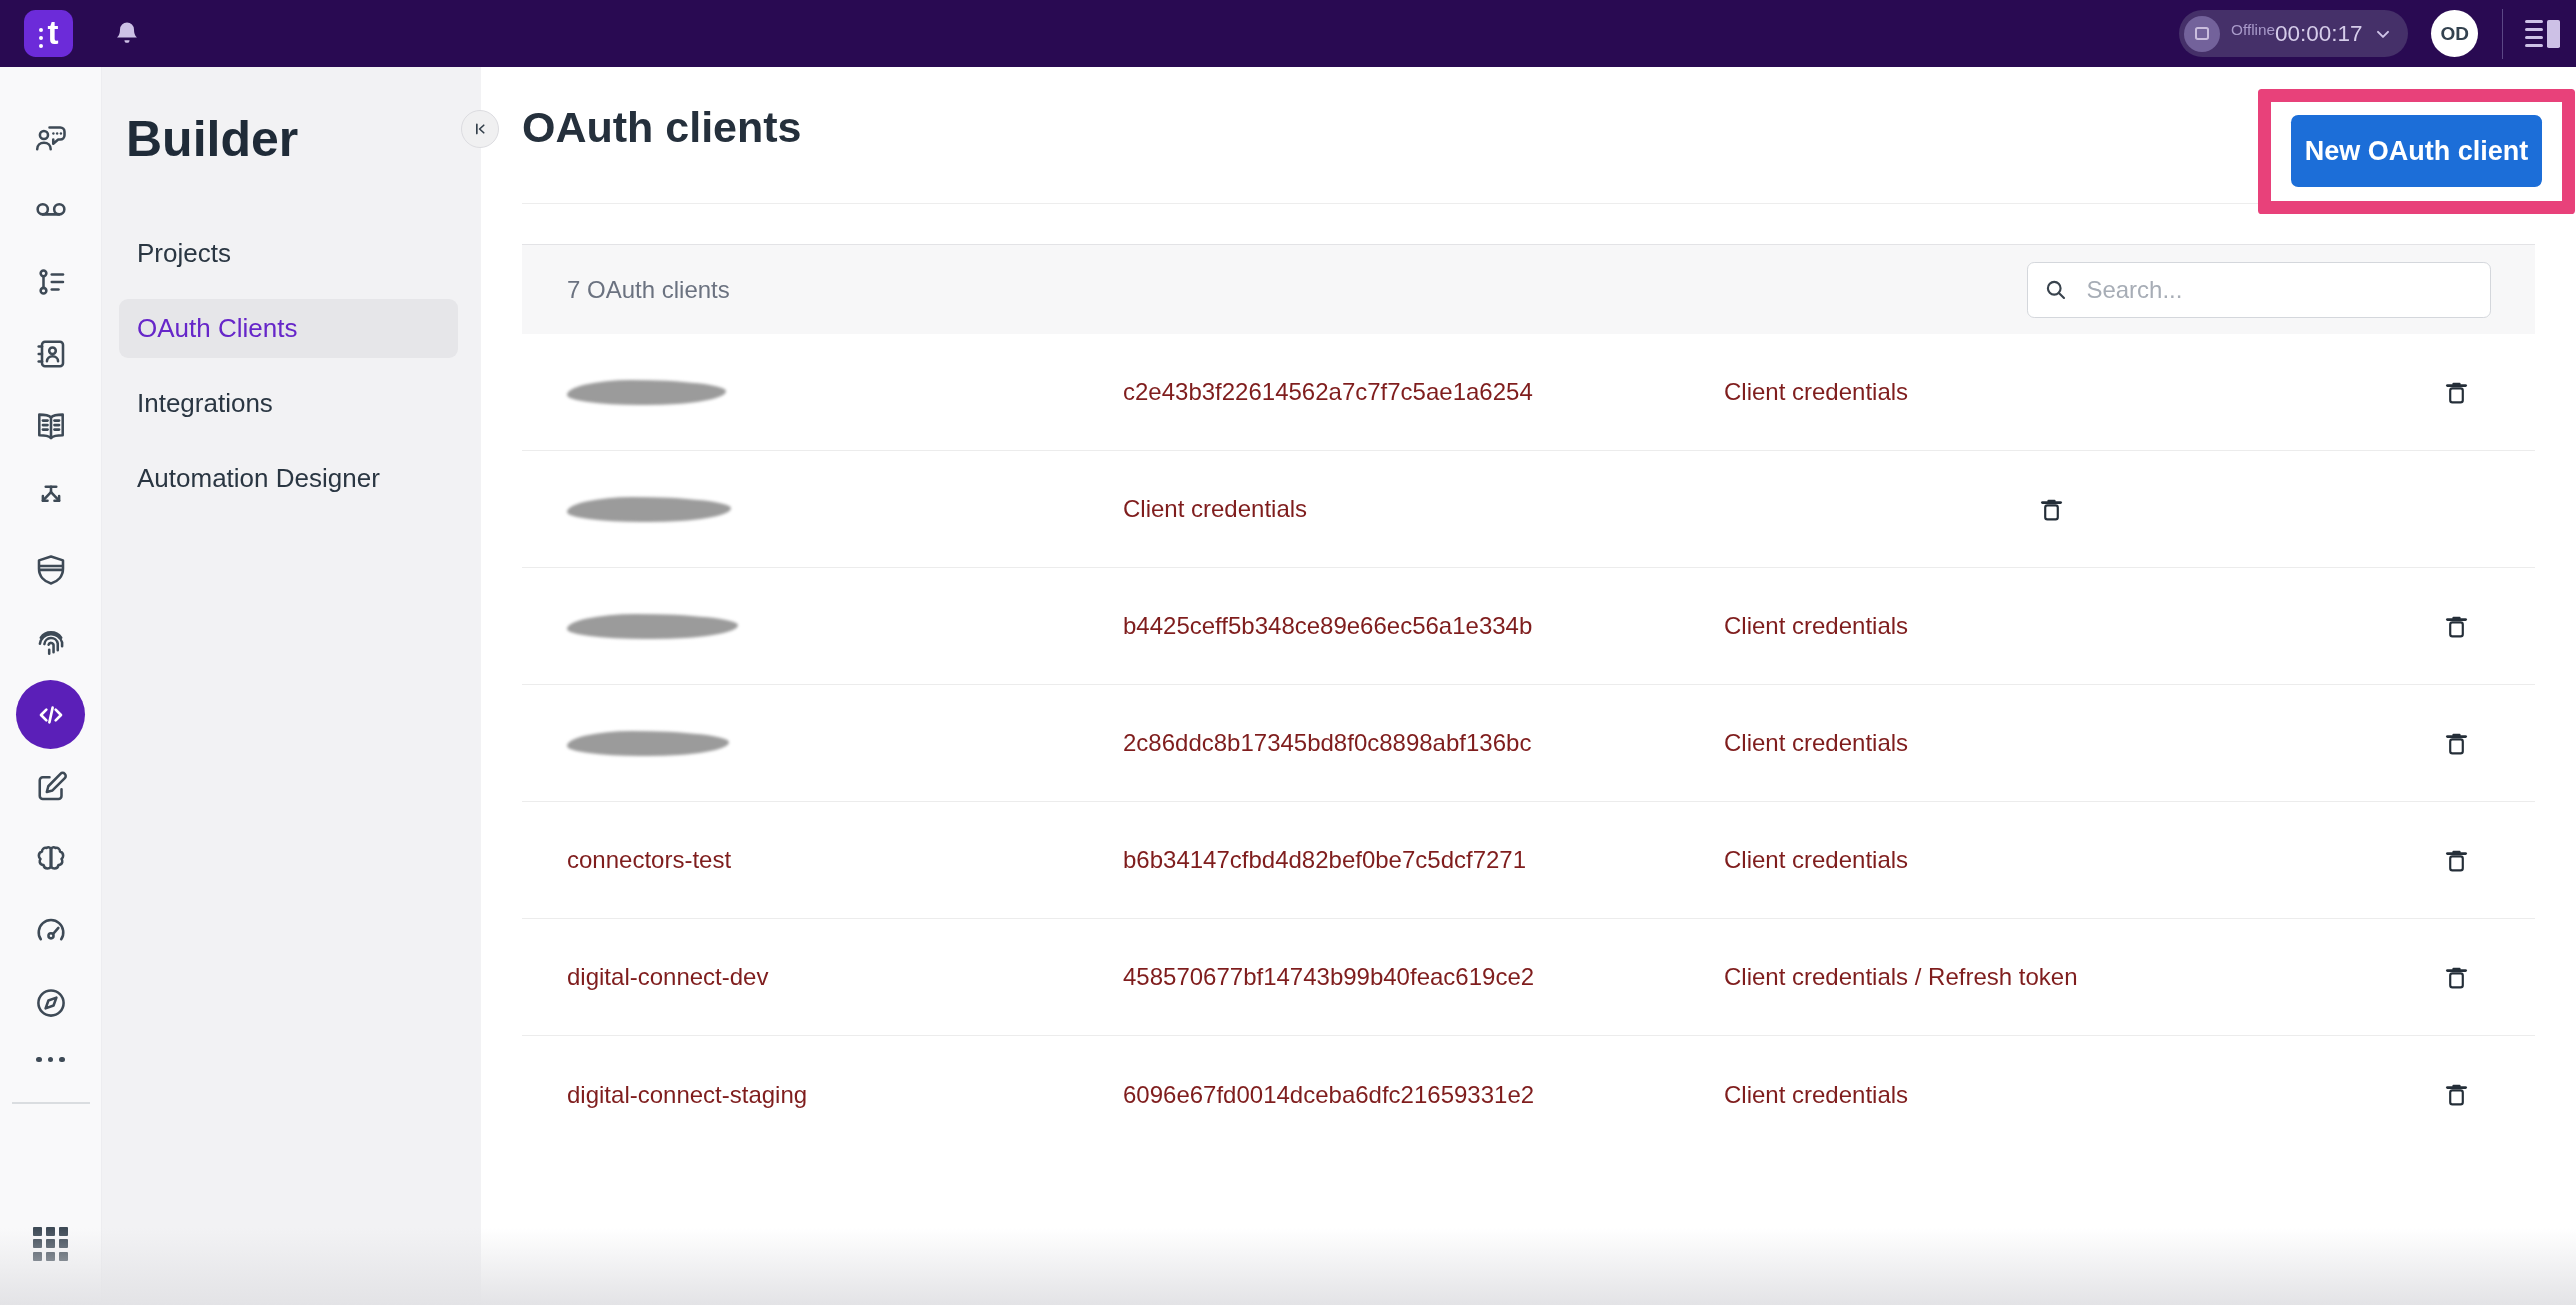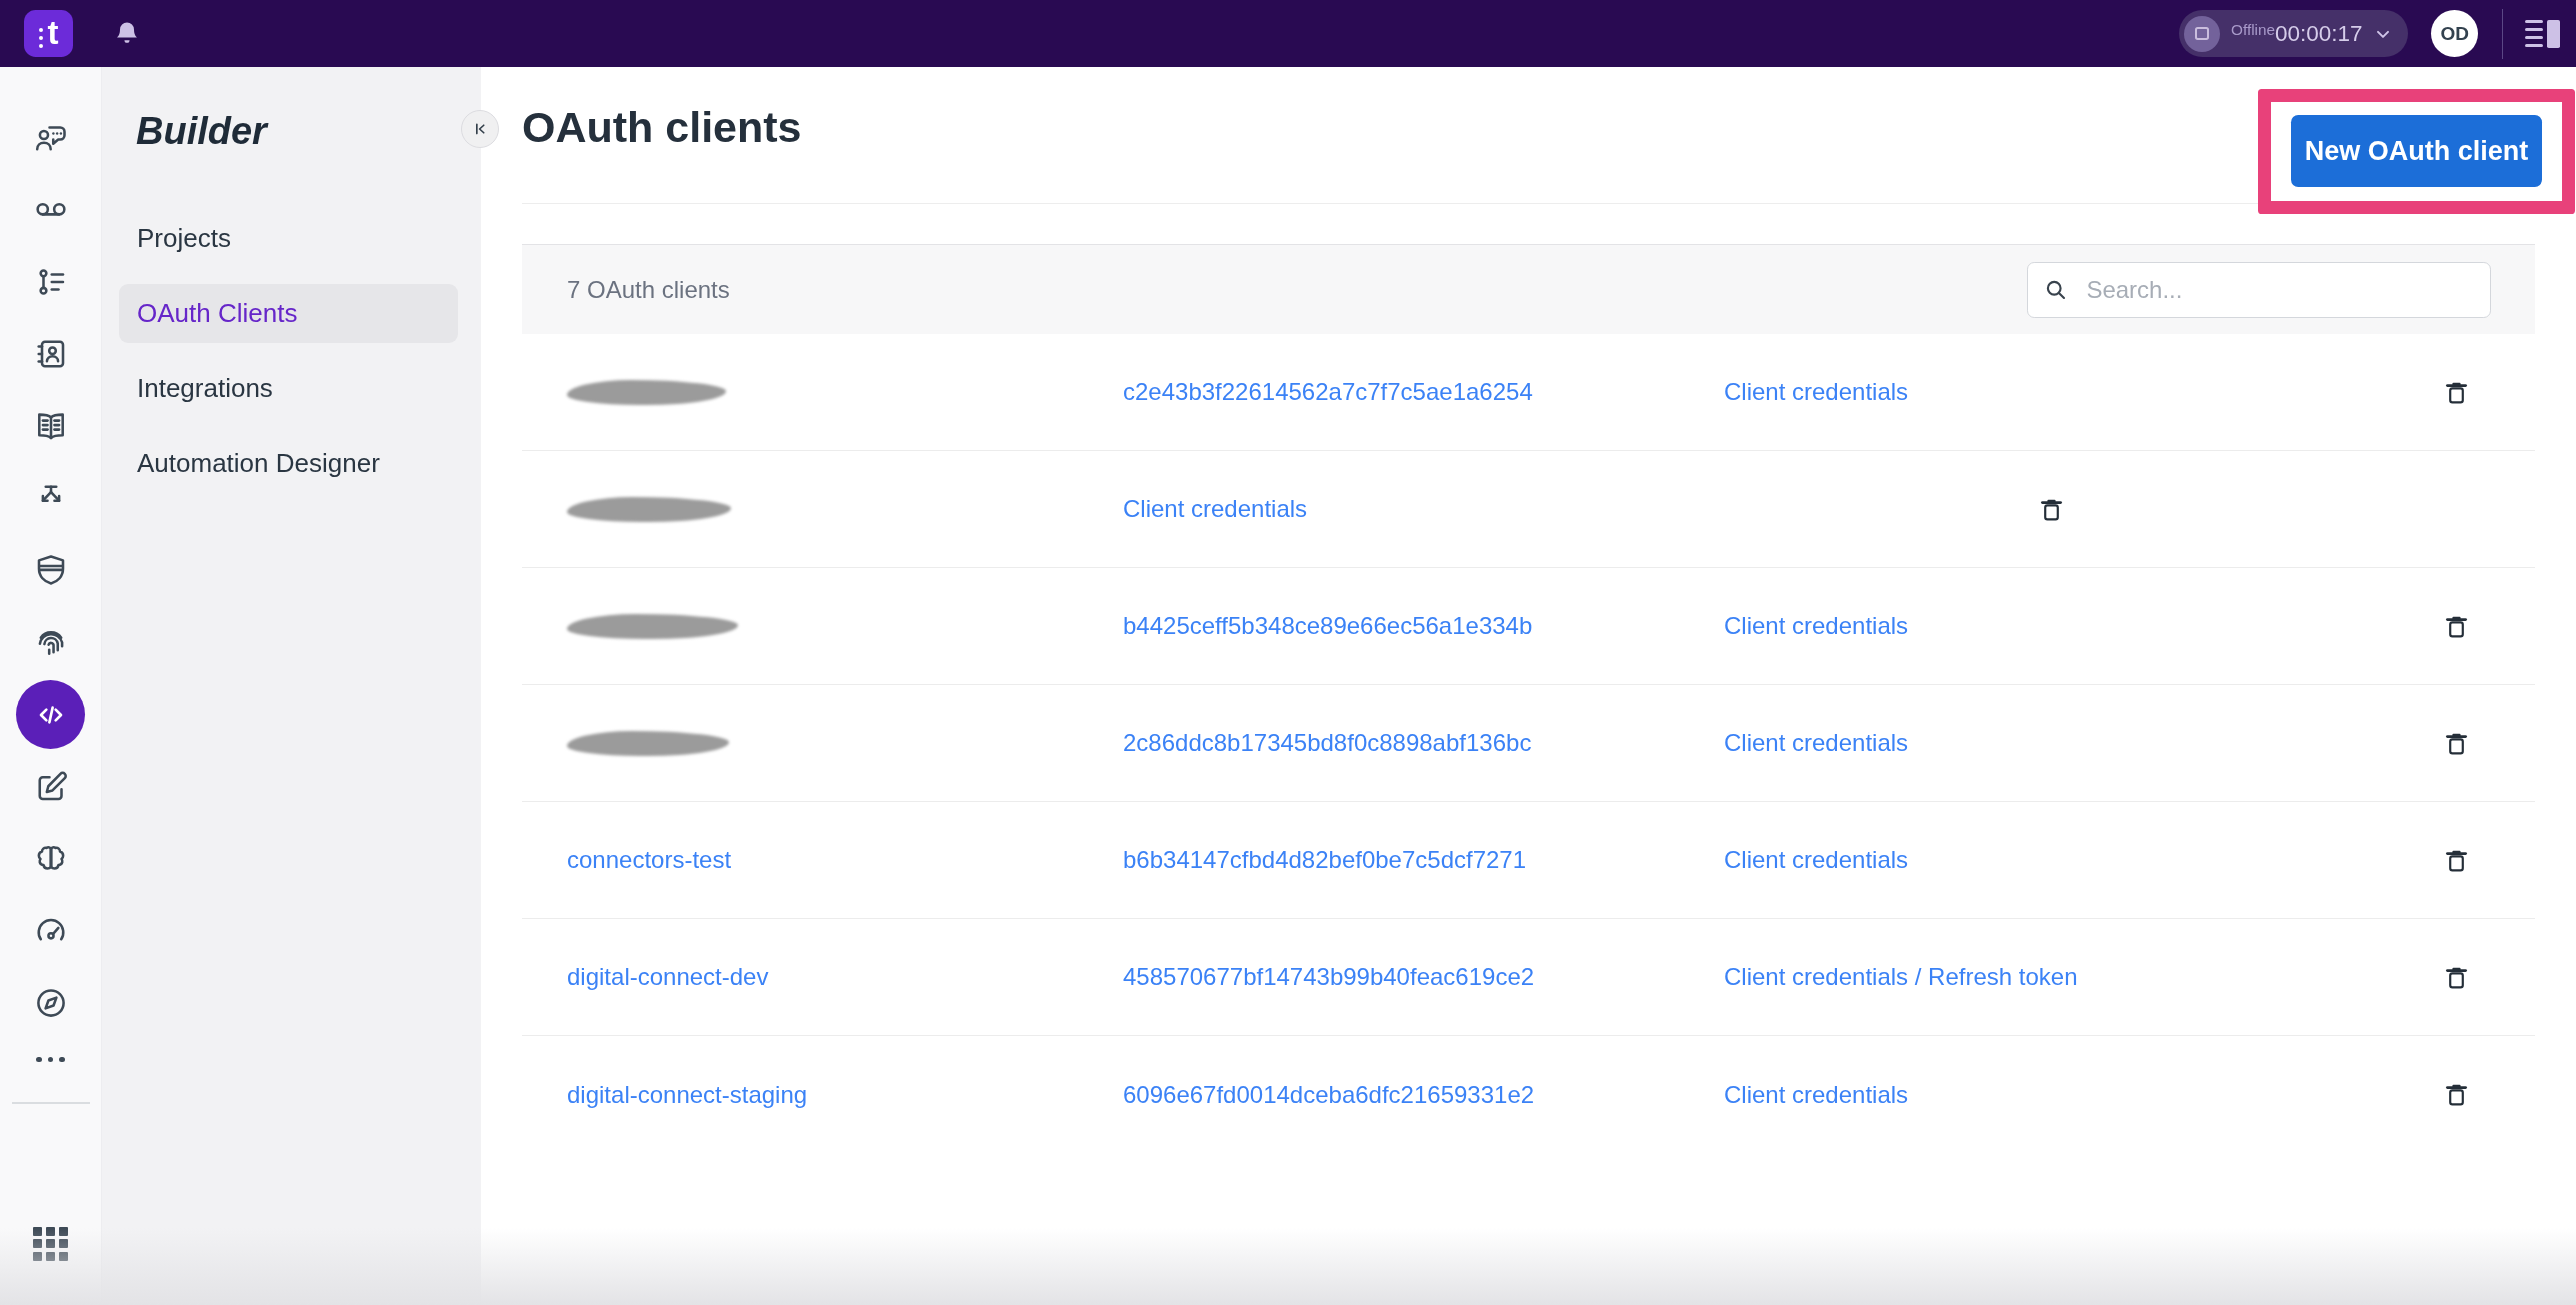--- a/index.html
+++ b/index.html
@@ -39,21 +39,21 @@
   .rail-item.active svg { width:32px; height:32px; stroke:#fff; stroke-width:2; }
   .rail-dots { display:flex; gap:6.3px; margin-bottom:36px; cursor:pointer; }
   .rail-dots i { width:5.4px; height:5.4px; border-radius:50%; background:#3e4a56; }
   .rail-divider { width:78px; height:1.8px; background:#dadde0; margin-top:3.6px; }
   .rail-bottom { margin-top:auto; margin-bottom:44px; cursor:pointer; }
   .grid-icon { display:grid; grid-template-columns:repeat(3,9px); grid-template-rows:repeat(3,9px); gap:3.6px; }
   .grid-icon i { background:#3e4a56; border-radius:0.9px; }
 
   
   .sidebar { width:379px; background:#f2f2f4; flex-shrink:0; padding-top:43px; }
-  .sidebar-title { font-size:38px; font-weight:700; color:#1f2b38; margin-left:34px;font-style:italic; }
+  .sidebar-title { font-size:50px; font-weight:700; color:#1f2b38; margin-left:24px; }
   .nav-list { margin-top:56px; display:flex; flex-direction:column; gap:16px; }
   .nav-item { margin-left:17px; width:339px; height:59px; border-radius:9px; display:flex; align-items:center; padding-left:18px; font-size:26px; color:#2a3642; cursor:pointer; }
   .nav-item.selected { background:#e6e6e9; color:#6626c9; }
   .collapse-btn { position:absolute; left:461px; top:110px; width:38px; height:38px; border-radius:50%; background:#f0f0f1; border:0.9px solid #dcdce0; display:flex; align-items:center; justify-content:center; cursor:pointer; z-index:4; }
   .collapse-btn svg { width:20px; height:20px; stroke:#333f4a; stroke-width:2; fill:none; stroke-linecap:round; stroke-linejoin:round; }
 
   
   .main { flex:1; background:#fff; position:relative; min-width:0; }
   .content { padding:0 41px 0 41px; }
   .page-title { margin-top:36px; font-size:43px; font-weight:700; color:#25303c; }
@@ -68,21 +68,21 @@
   .search-box { margin-left:auto; margin-right:44px; width:464px; height:56px; background:#fff; border:1.8px solid #d4d7dc; border-radius:7.2px; display:flex; align-items:center; }
   .search-box svg { width:23.4px; height:23.4px; margin-left:16px; stroke:#39434d; stroke-width:2.2; fill:none; stroke-linecap:round; flex-shrink:0; }
   .search-box input { border:none; outline:none; background:transparent; font-size:24px; color:#39434d; margin-left:19px; width:379px; font-family:"Liberation Sans",sans-serif; }
   .search-box input::placeholder { color:#a7adb6; }
 
   .thead, .trow { display:grid; grid-template-columns:556px 601px 654px 157px; padding-left:45px; align-items:center; }
   .thead { height:79px; border-bottom:1.8px solid #ececec; }
   .th { font-size:24px; font-weight:700; color:#1c2733; }
   .trow { height:117px; border-bottom:1.8px solid #ececec; cursor:pointer; }
   .trow:last-child { border-bottom:none; }
-  .td { font-size:24px; color:#3b82f6; }
+  .td { font-size:24px; color:#7f1d1d; }
   .redacted-blob { height:25px; background:#9b9b9b; filter:blur(1.8px); border-radius:40% 60% 50% 45% / 60% 45% 55% 40%; }
   .trash-cell { display:flex; justify-content:center; }
   .trash-btn { width:41px; height:41px; background:none; border:none; display:flex; align-items:center; justify-content:center; cursor:pointer; }
   .trash-btn svg { width:29px; height:31px; stroke:#242e38; stroke-width:1.8; fill:none; stroke-linecap:round; stroke-linejoin:round; }
 
   .bottom-fade { position:absolute; left:0; right:0; bottom:0; height:77px; background:linear-gradient(180deg, rgba(232,232,234,0) 0%, #e3e3e6 100%); pointer-events:none; z-index:5; }
 </style>
 </head>
 <body>
 

